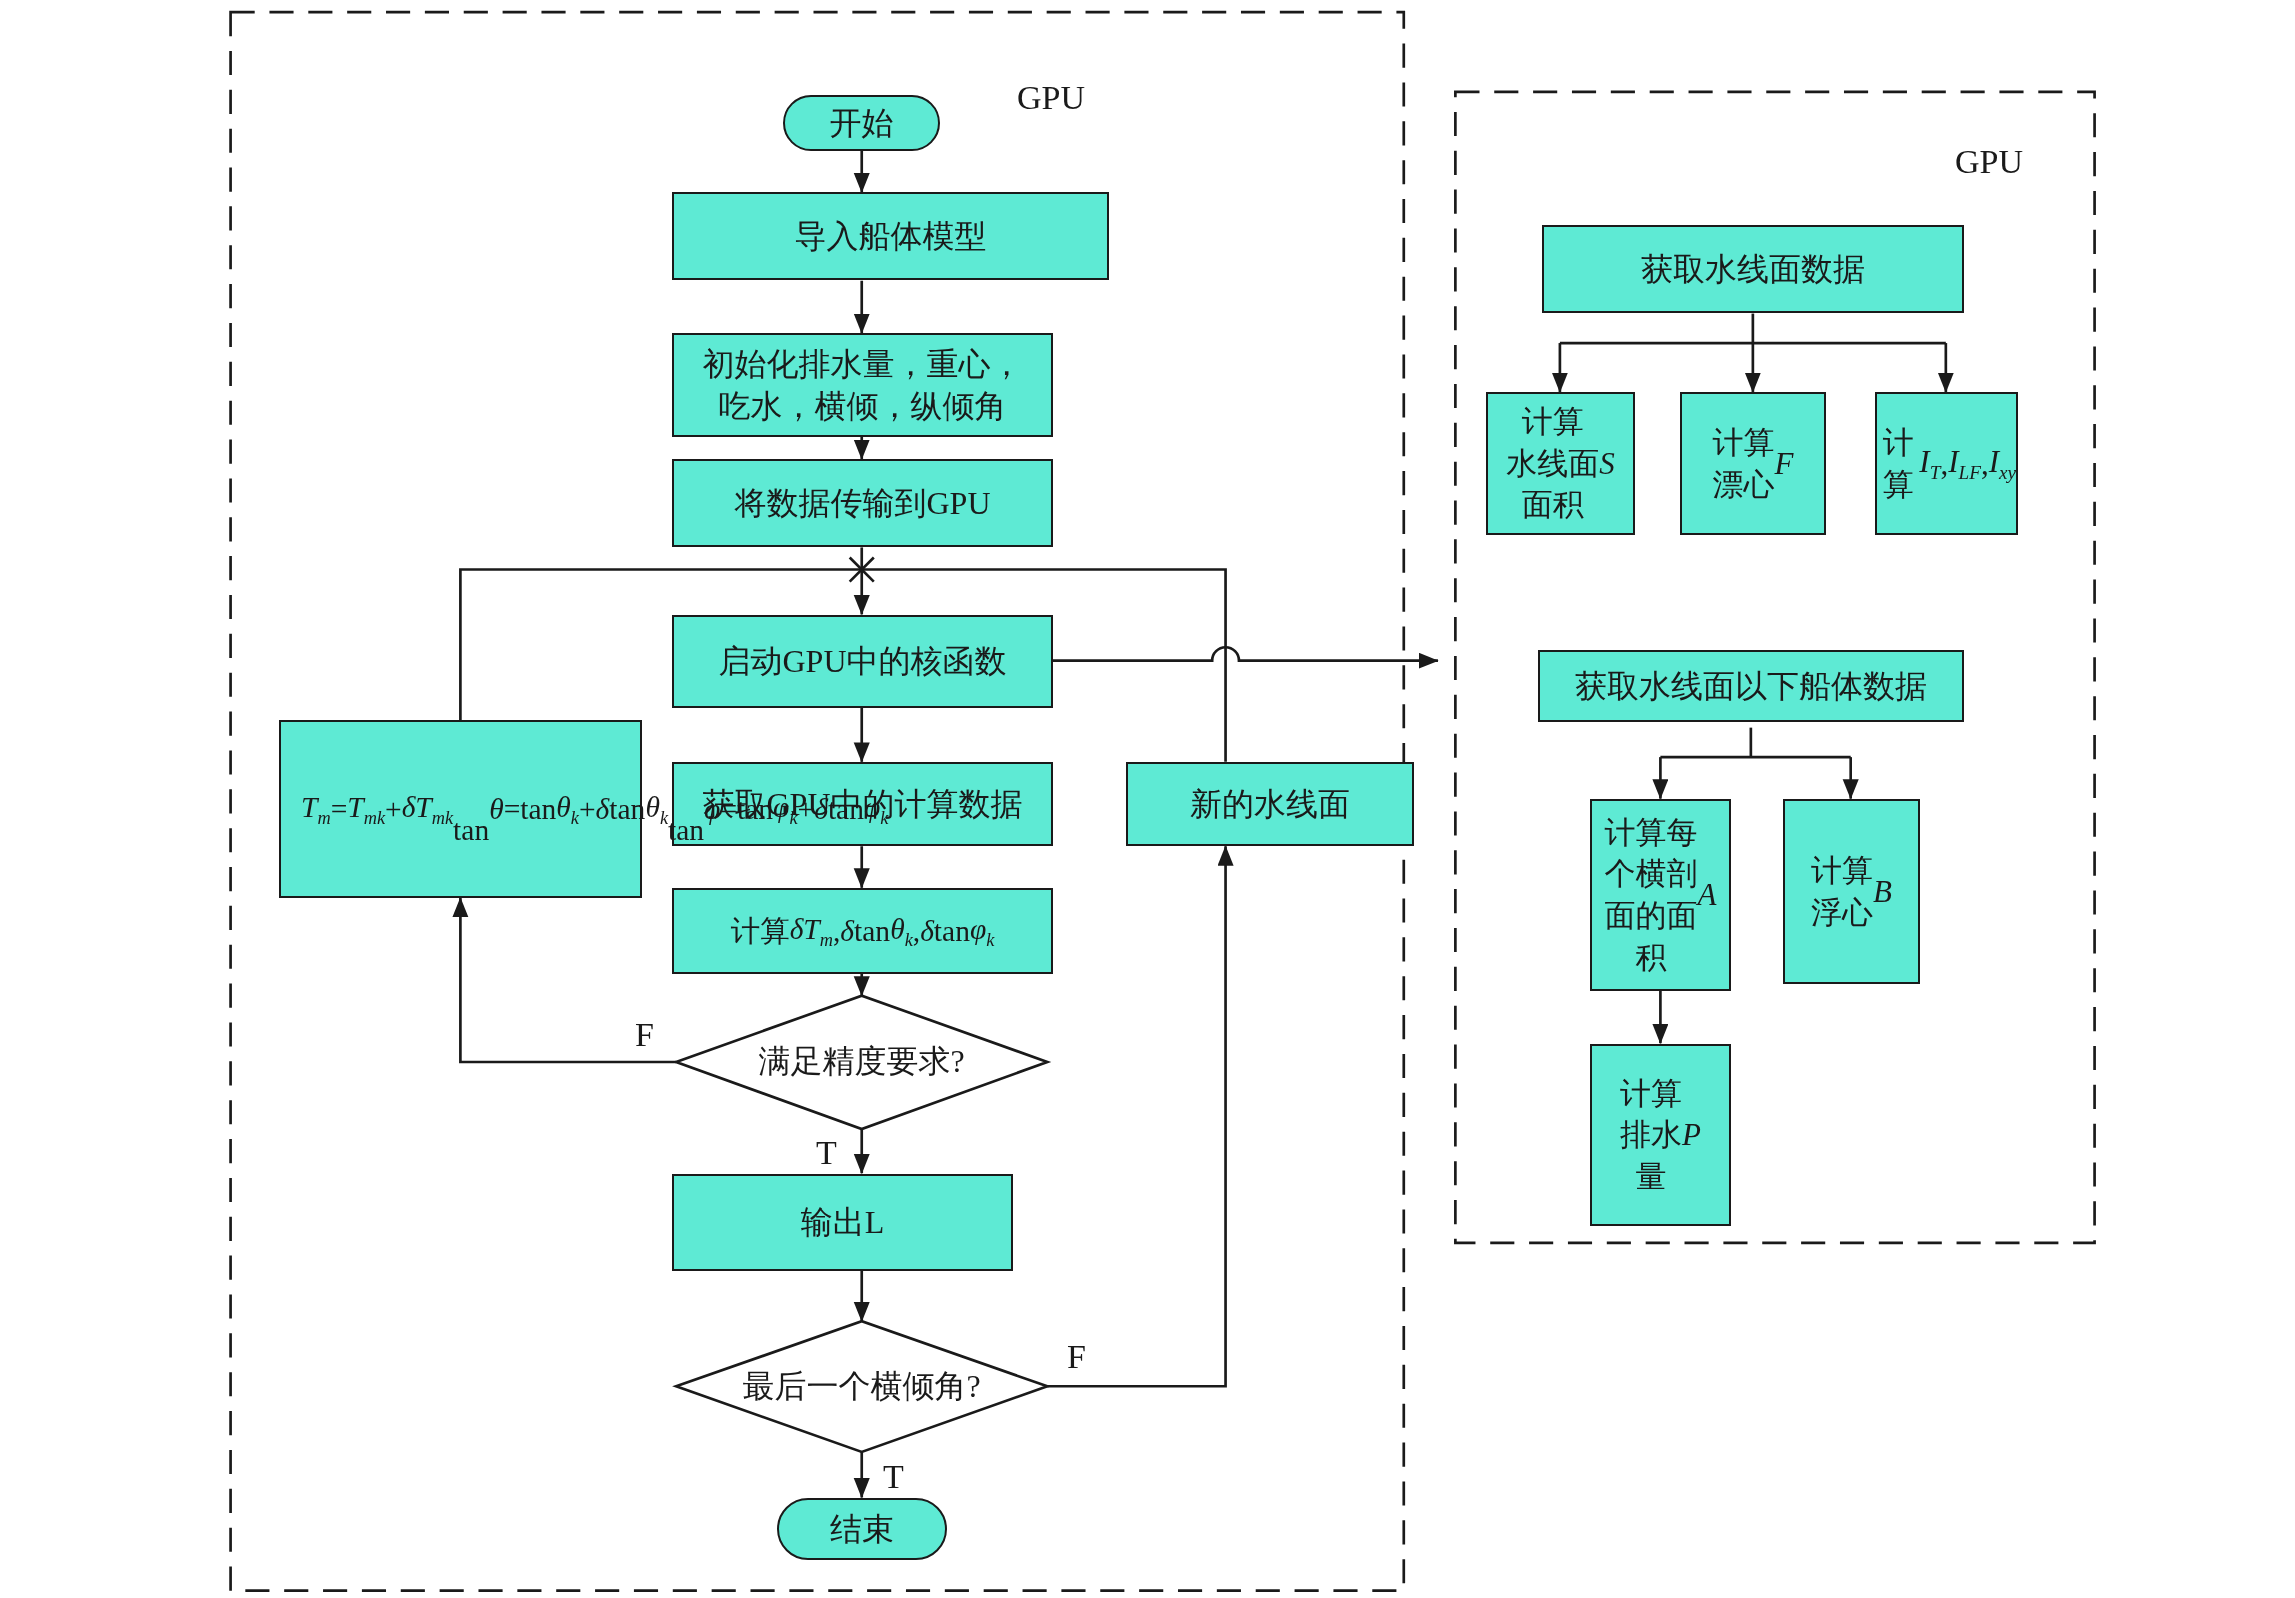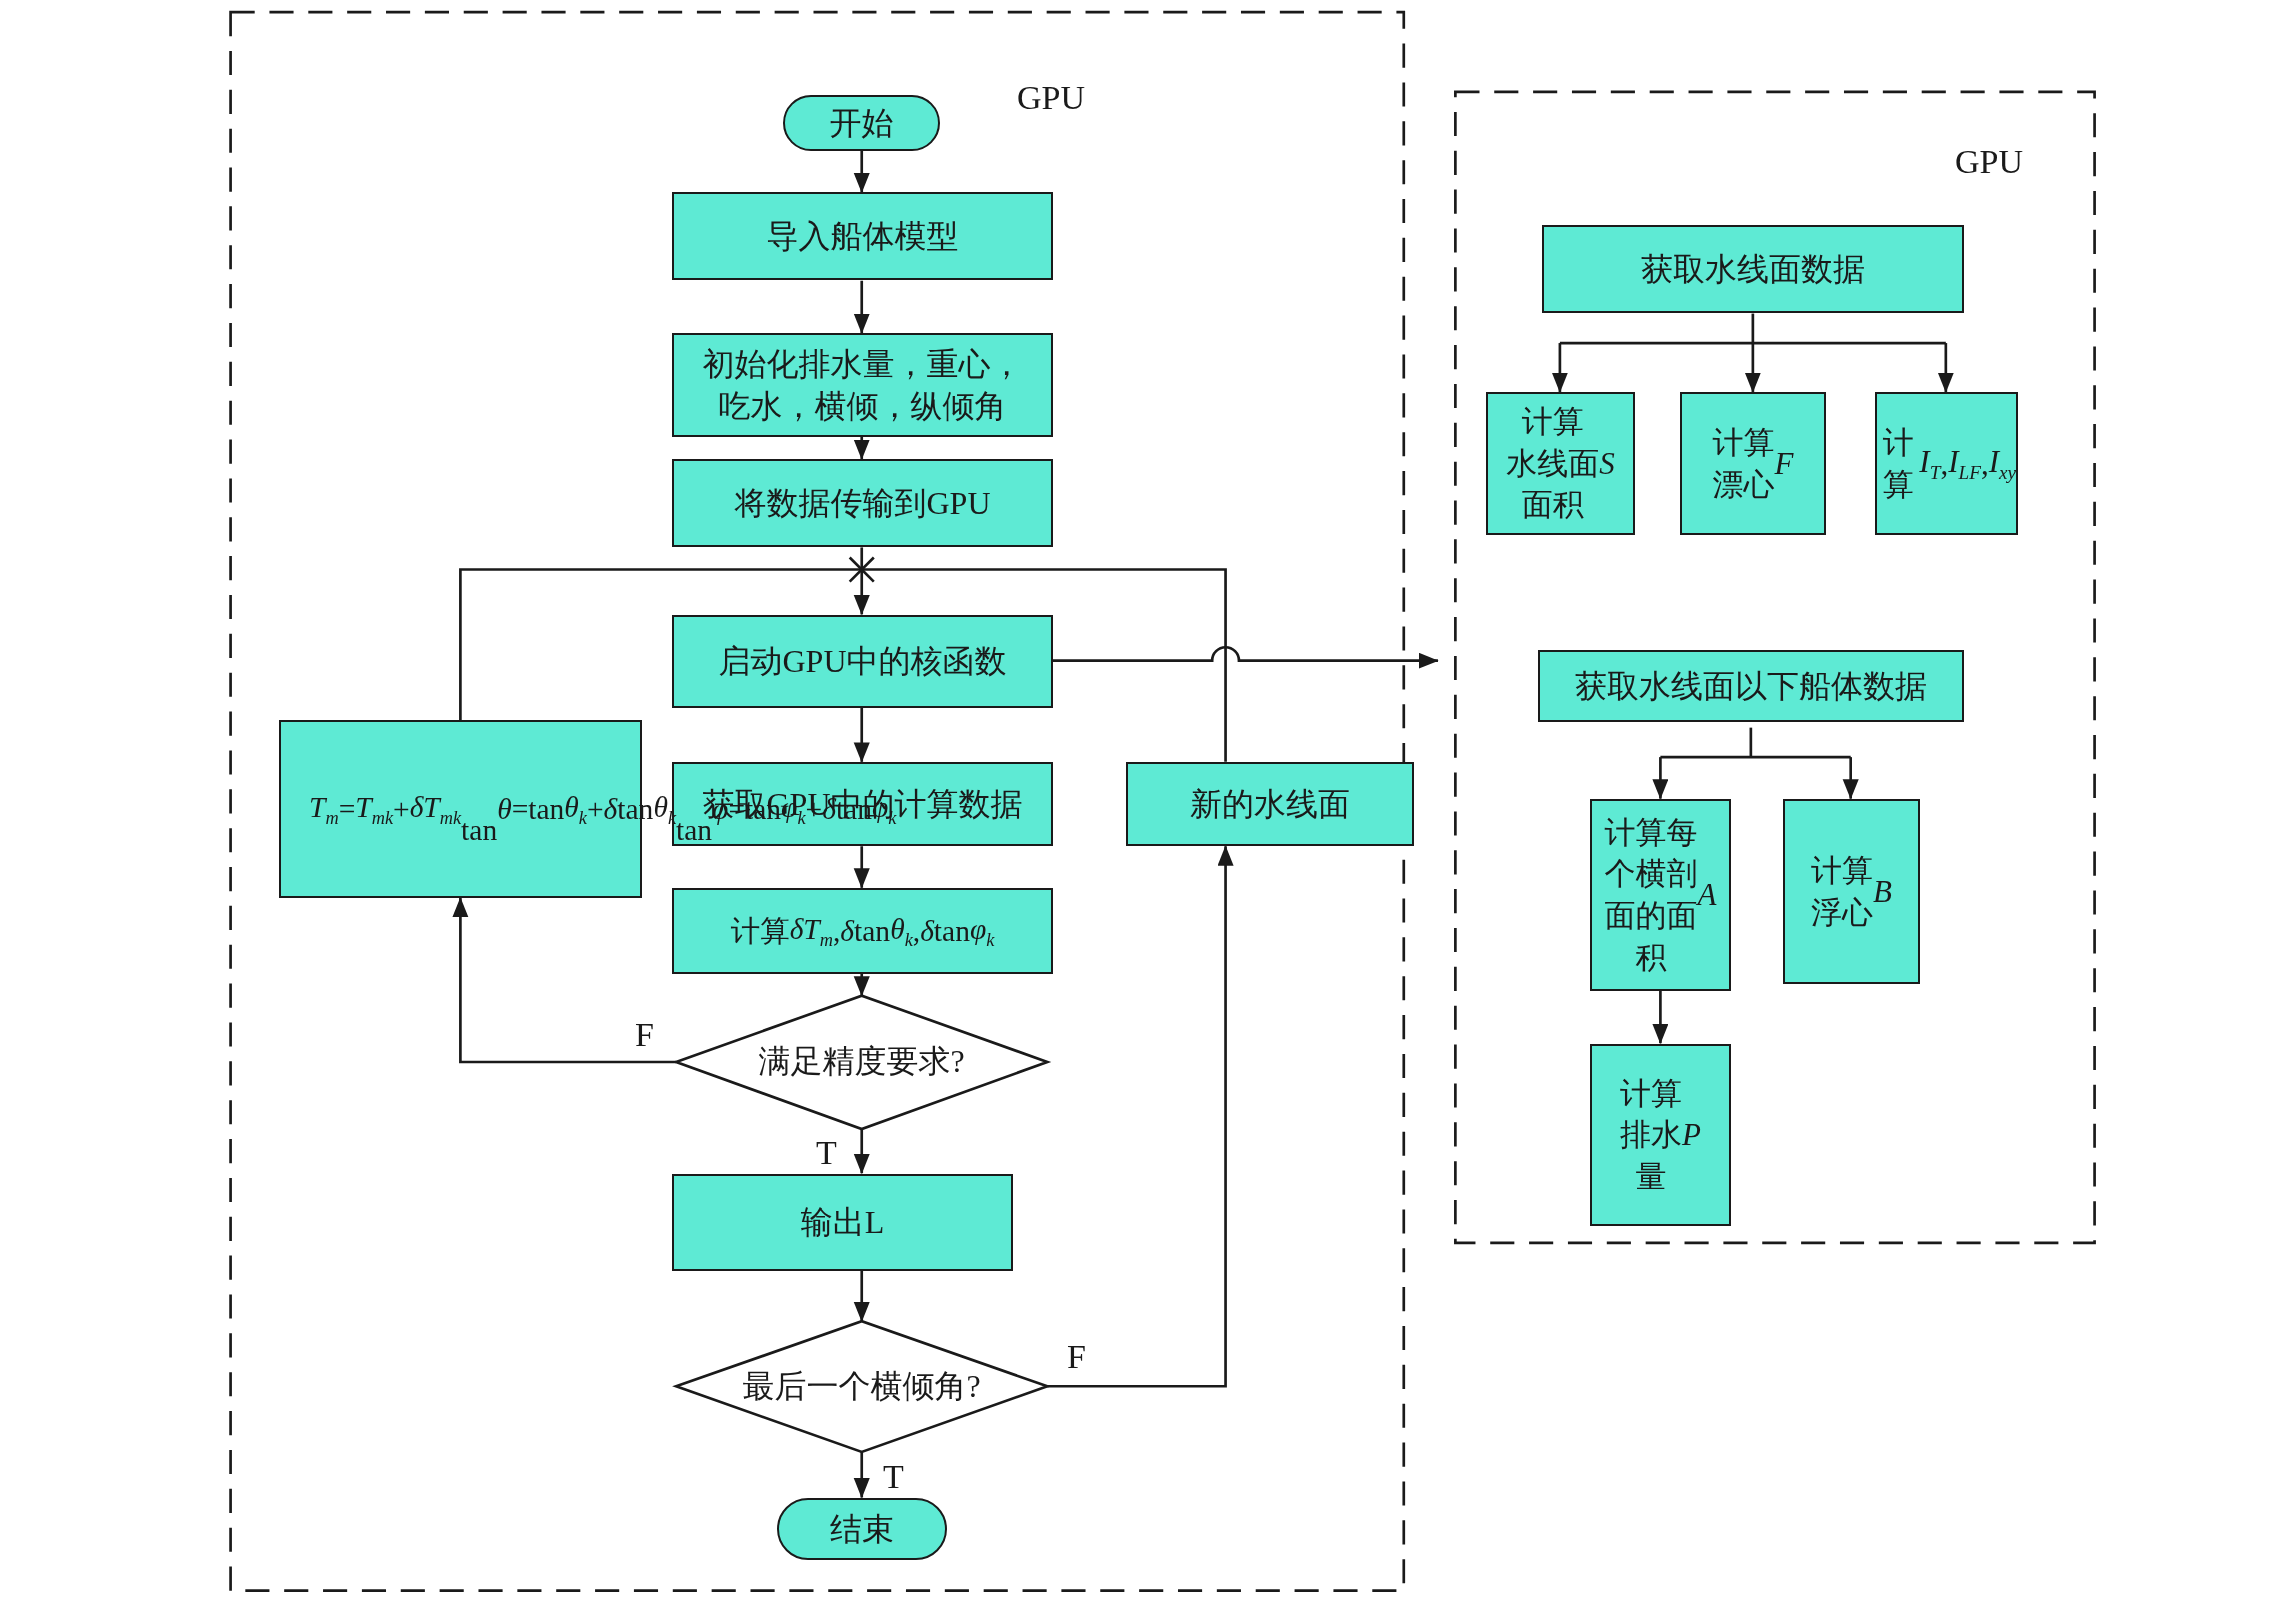--- a/index.html
+++ b/index.html
@@ -28,21 +28,21 @@
     justify-content: center;
     text-align: center;
     background: #5eead4;
     border: 2.7px solid #1a1a1a;
     font-size: 32px;
     line-height: 1.32;
   }
   .oval { border-radius: 670px; }
   .small { font-size: 31px; line-height: 1.34; }
   .math { font-size: 29.5px; }
-  .left-align { justify-content: flex-start; text-align: left; padding-left: 28px; }
+  .left-align { justify-content: flex-start; text-align: left; padding-left: 20px; }
   .dlabel {
     position: absolute;
     z-index: 2;
     display: flex;
     align-items: center;
     justify-content: center;
     text-align: center;
     font-size: 32px;
     background: transparent;
   }
@@ -119,21 +119,21 @@
     <path class="wire" d="M2478 1479 L2478 1557" marker-end="url(#arw)"></path>
 
     <polygon class="decision-shape" points="1009,1585 1286,1486 1563,1585 1286,1685"></polygon>
     <polygon class="decision-shape" points="1009,2069 1286,1972 1563,2069 1286,2167"></polygon>
   </svg>
 
   <div class="label" style="left:1017px; top:79px;">GPU</div>
 
   <div class="node oval" style="left:783px; top:95px; width:157px; height:56px;">开始</div>
 
-  <div class="node" style="left:672px; top:192px; width:381px; height:88px;">导入船体模型</div>
+  <div class="node" style="left:672px; top:192px; width:437px; height:88px;">导入船体模型</div>
 
   <div class="node" style="left:672px; top:459px; width:381px; height:88px;">将数据传输到GPU</div>
 
   <div class="node" style="left:672px; top:333px; width:381px; height:104px;">初始化排水量，重心，<br>吃水，横倾，纵倾角</div>
 
   <div class="node" style="left:672px; top:615px; width:381px; height:93px;">启动GPU中的核函数</div>
 
   <div class="node" style="left:672px; top:762px; width:381px; height:84px;">获取GPU中的计算数据</div>
 
   <div class="node" style="left:1082px; top:762px; width:288px; height:84px;margin-left:44px;">新的水线面</div>

